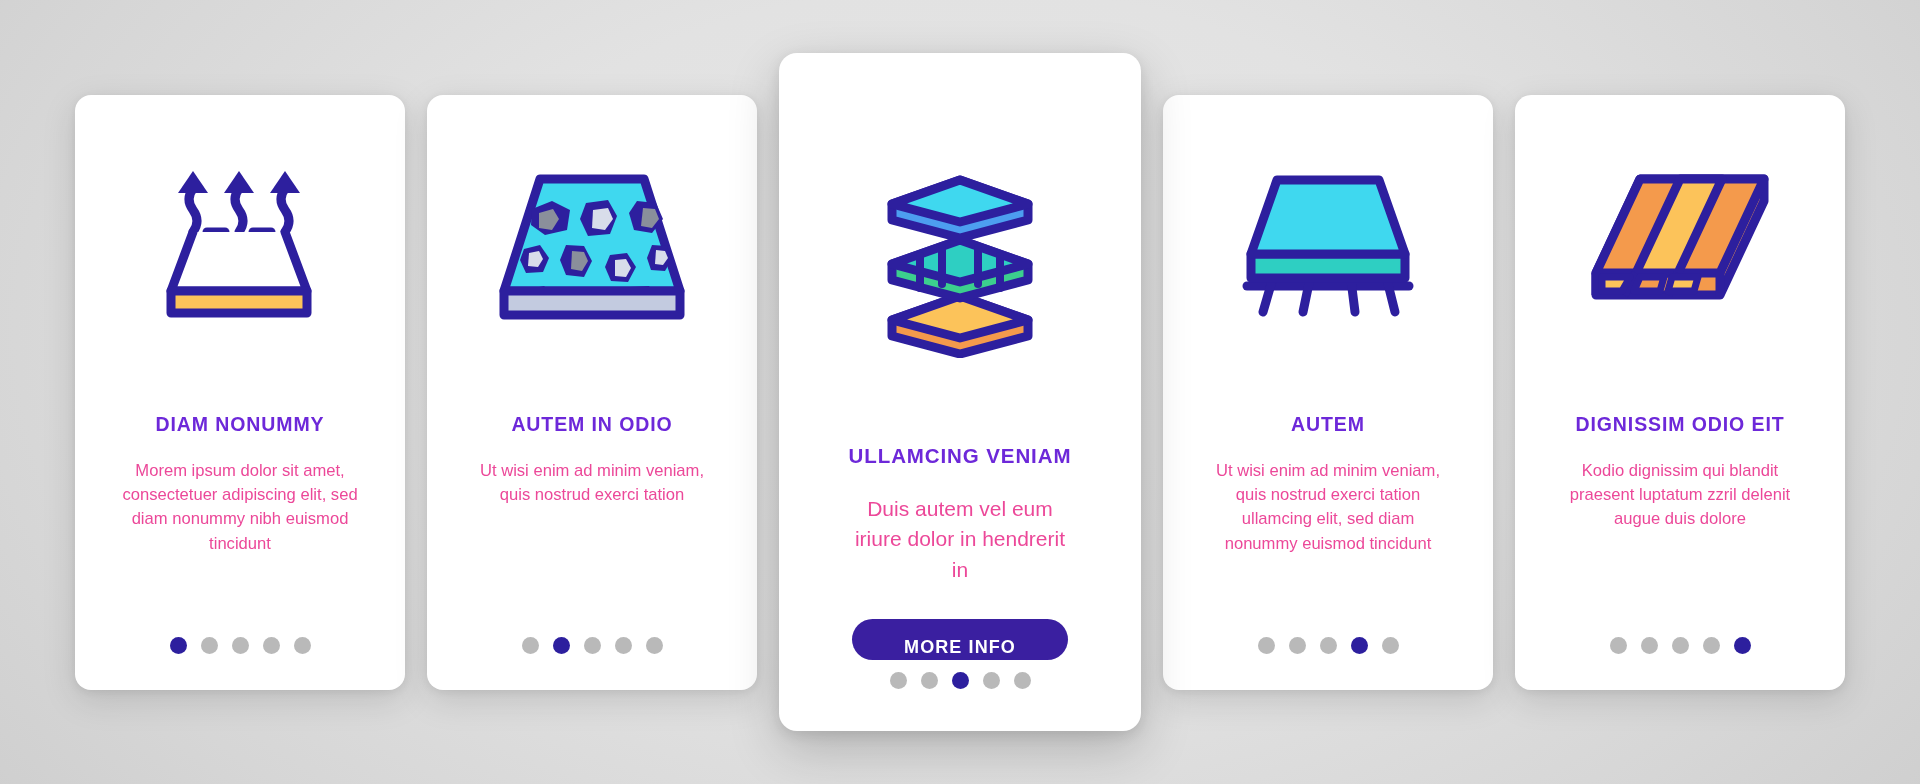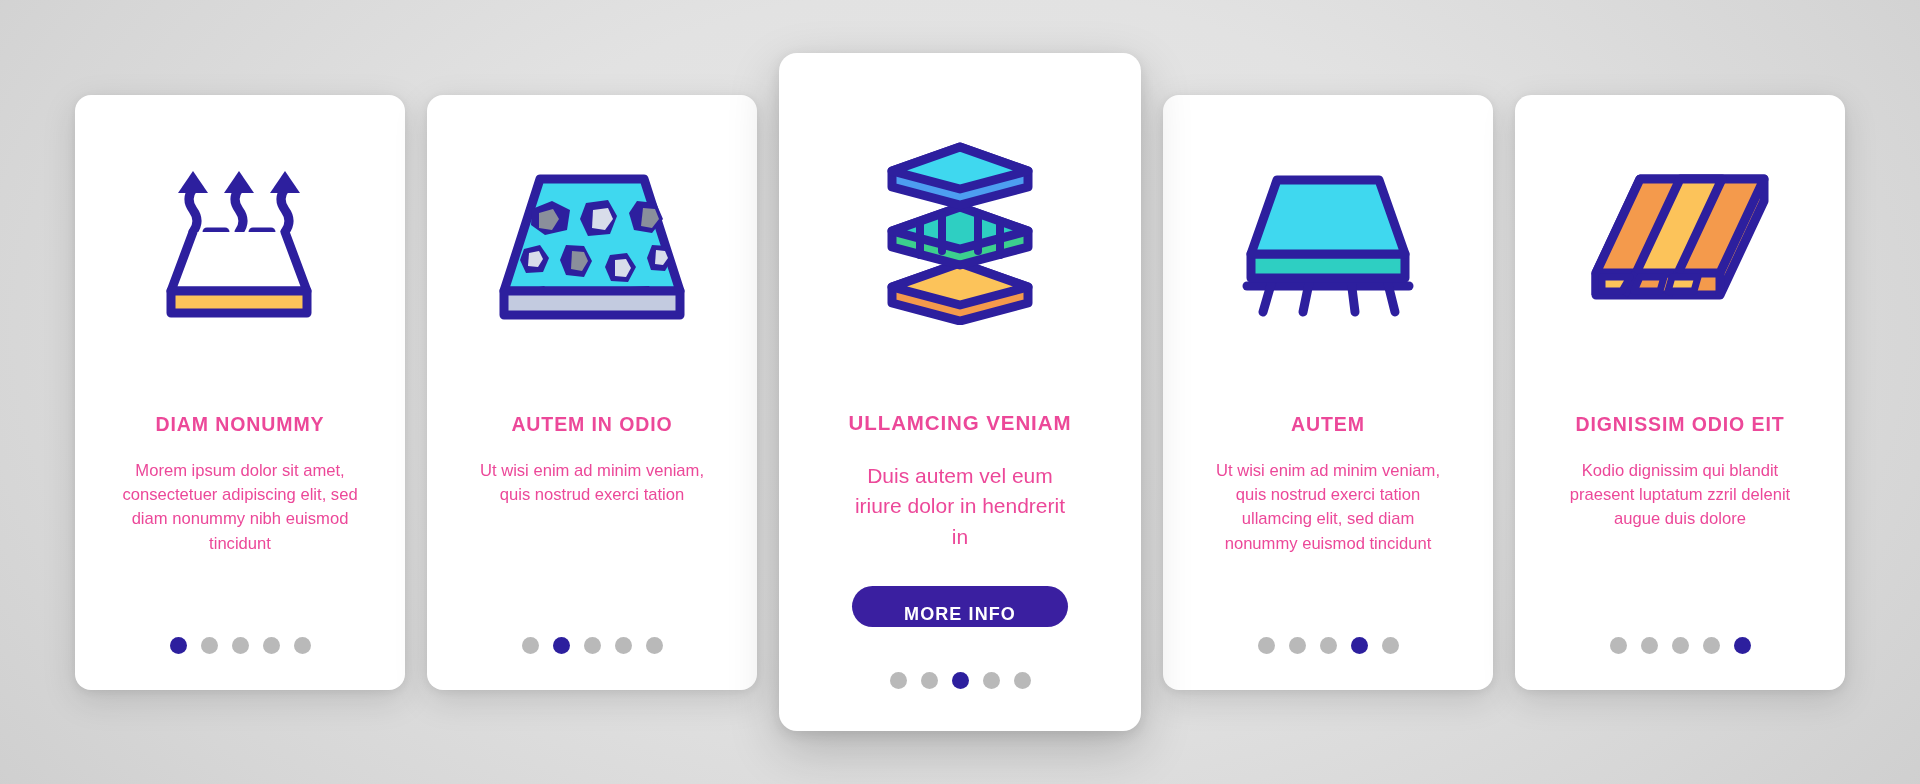--- a/index.html
+++ b/index.html
@@ -38,37 +38,37 @@
     position:relative;
     padding-top:56px;
     flex:0 0 auto;
   }
 
   .card.featured {
     width:362px;
     height:678px;
     border-radius:18px;
     box-shadow:0 18px 52px rgba(0,0,0,0.20), 0 4px 14px rgba(0,0,0,0.10);
-    padding-top:62px;
+    padding-top:95px;
     z-index:5;
   }
 
   .icon-wrap {
     height:190px;
     width:100%;
     display:flex;
     align-items:center;
     justify-content:center;
   }
   .card.featured .icon-wrap { height:230px; }
 
   .icon-wrap svg { display:block; }
 
   .card-title {
-    color:#ec4899;
+    color:#6d28d9;
     font-weight:bold;
     font-size:19.5px;
     letter-spacing:0.9px;
     text-align:center;
     margin-top:72px;
     padding:0 14px;
     line-height:1.2;
   }
   .card.featured .card-title {
     font-size:20.5px;

